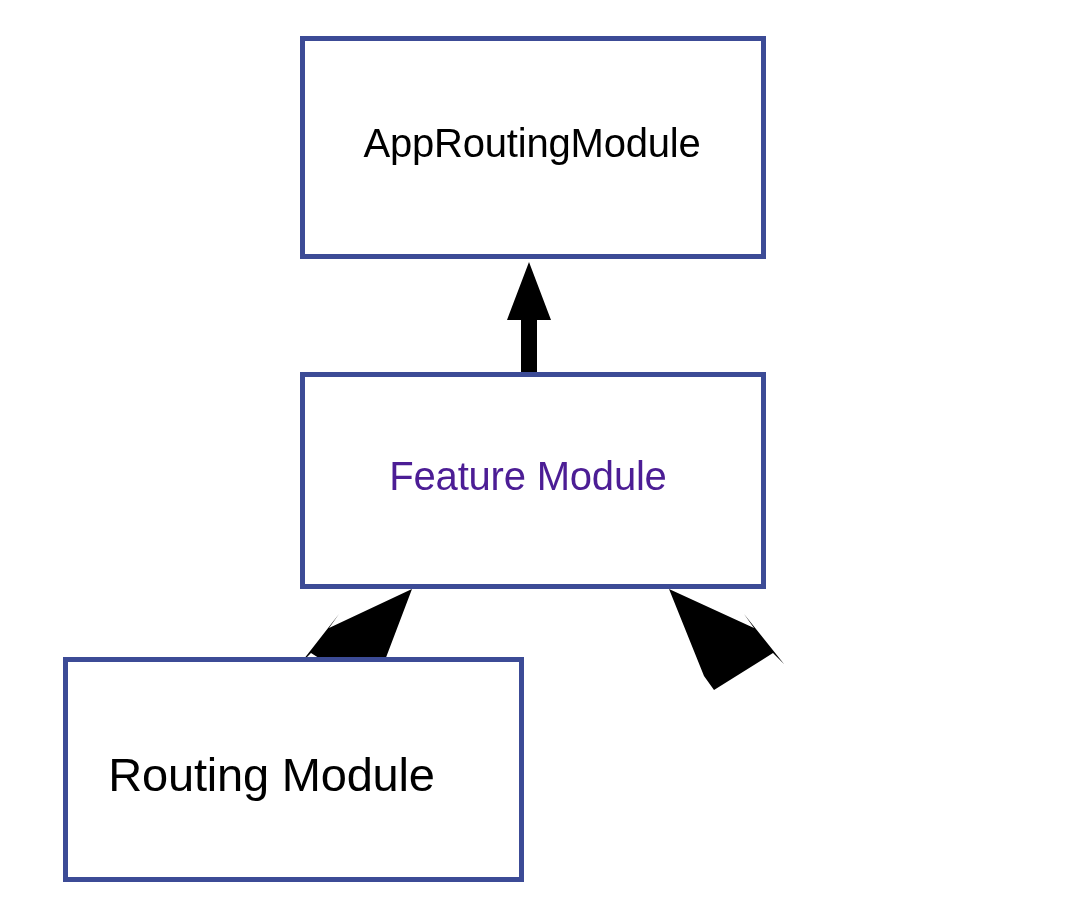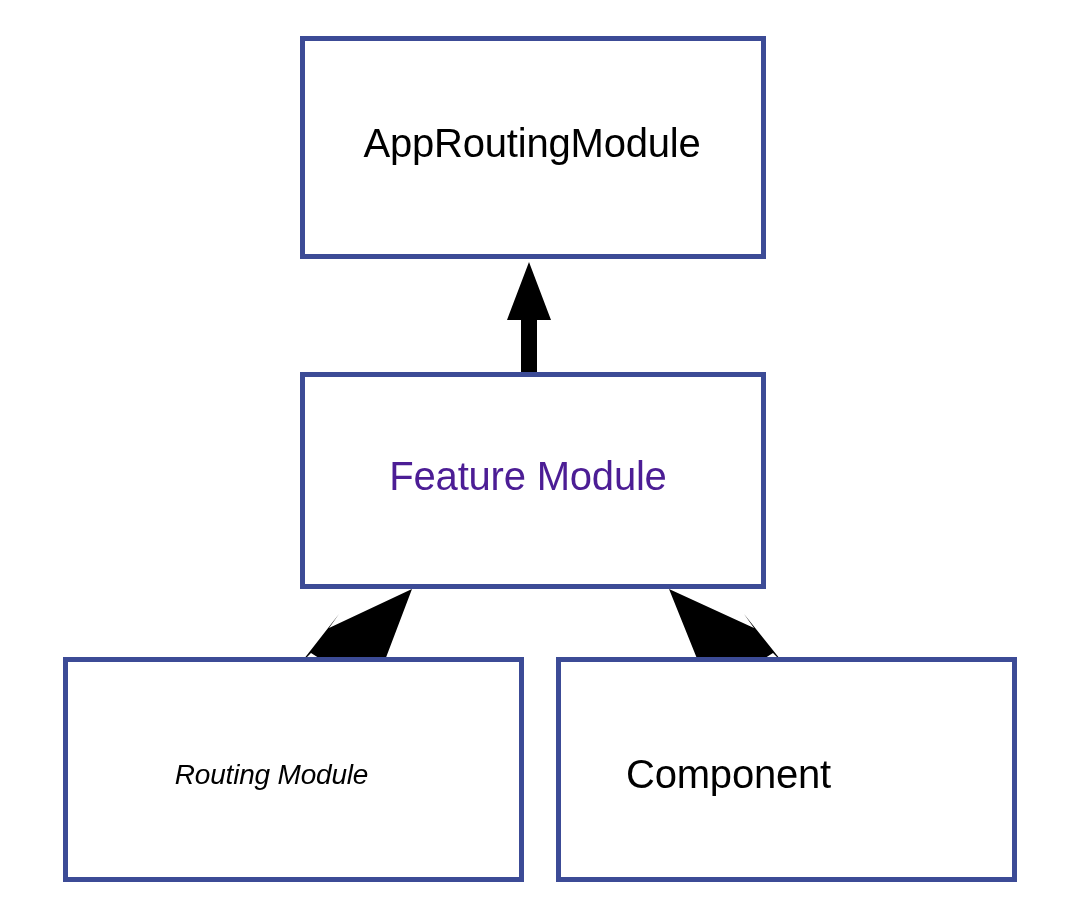--- a/index.html
+++ b/index.html
@@ -58,21 +58,21 @@
   #node-component {
     left: 556px;
     top: 657px;
     width: 461px;
     height: 225px;
     border-width: 5px;
   }
   
   #node-app-routing-module .node-label { font-size: 40px; transform: translate(-1px, -4px); }
   #node-feature-module .node-label { font-size: 40px; transform: translate(-5px, -4px); }
-  #node-routing-module .node-label { font-size: 28px; transform: translate(-22px, 5px); font-style: italic; }
+  #node-routing-module .node-label { font-size: 47px; transform: translate(-22px, 5px); }
   #node-component .node-label { font-size: 40px; transform: translate(-58px, 5px); }
 
   #edge-layer {
     position: absolute;
     left: 0;
     top: 0;
     width: 1090px;
     height: 917px;
     pointer-events: none;
   }
@@ -102,17 +102,14 @@
   </div>
 
   <div class="node-box" id="node-feature-module" style="border-color: rgb(60, 75, 150); background: rgb(255, 255, 255);">
     <span class="node-label" style="color: #4c1d95;">Feature Module</span>
   </div>
 
   <div class="node-box" id="node-routing-module" style="border-color: rgb(60, 75, 150); background: rgb(255, 255, 255);">
     <span class="node-label" style="color: rgb(0, 0, 0);">Routing Module</span>
   </div>
 
-  <div class="node-box" id="node-component" style="border-color: rgb(60, 75, 150); background: rgb(255, 255, 255);">
-    <span class="node-label" style="color: rgb(0, 0, 0);">Component</span>
-  </div>
 
 </div>
 
 </body></html>

